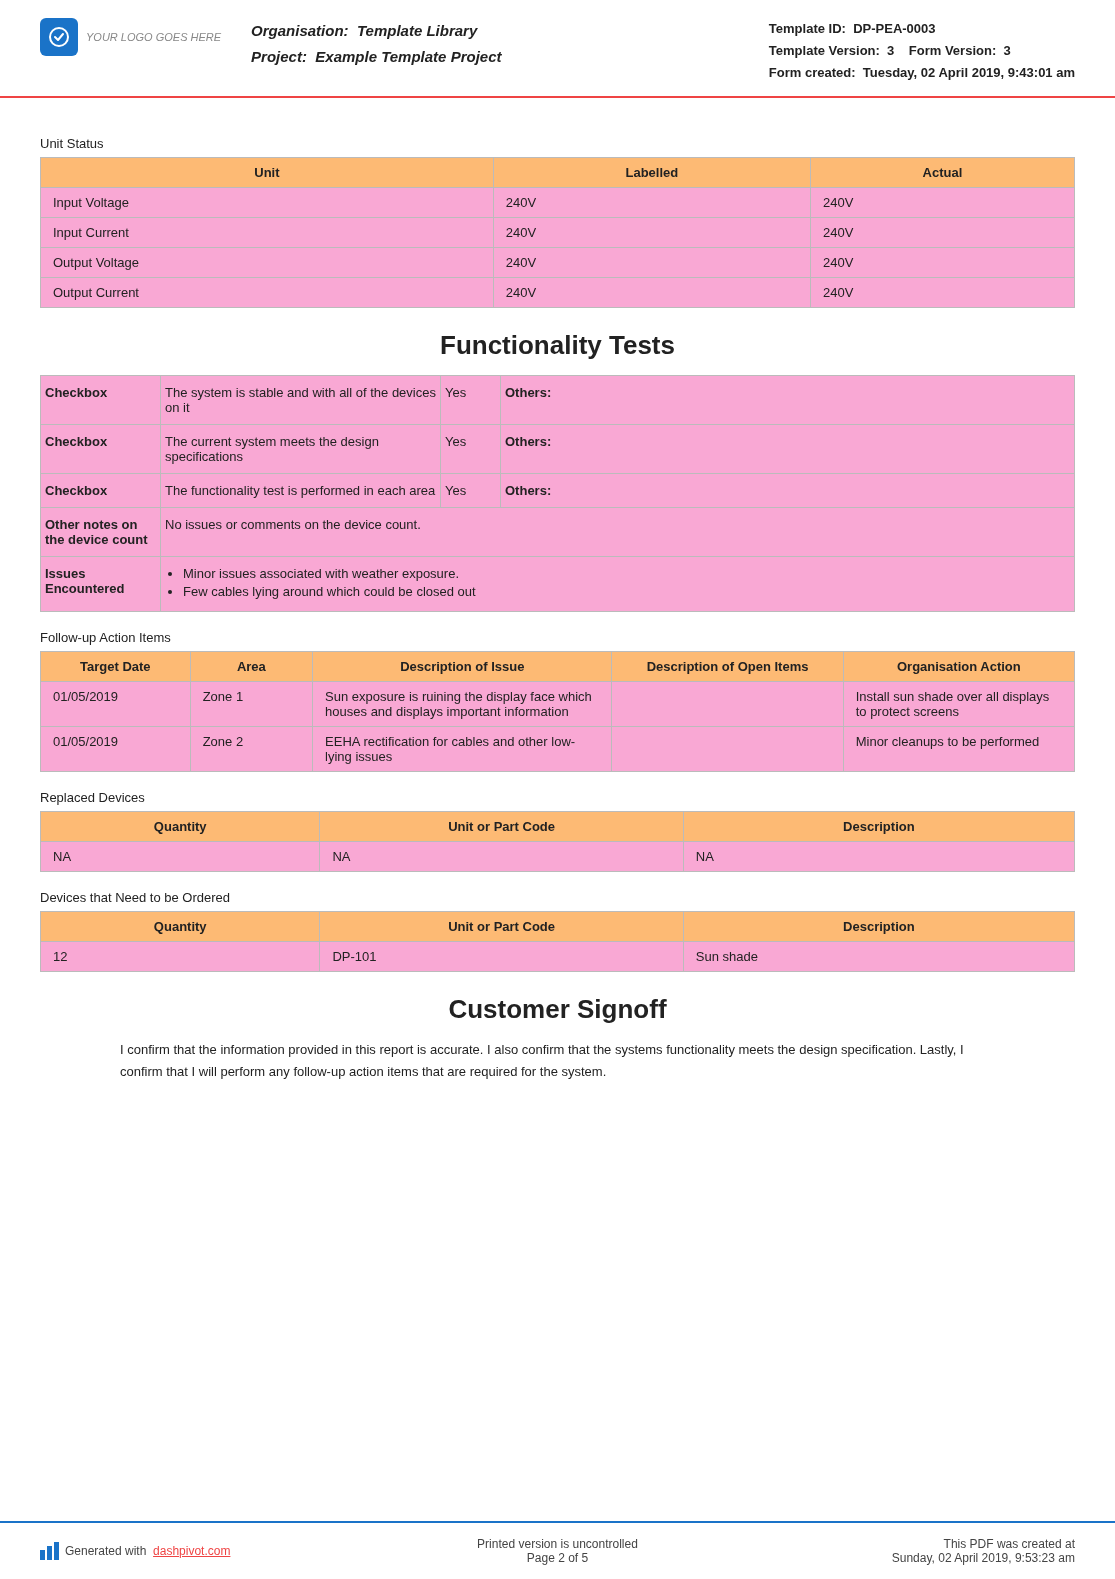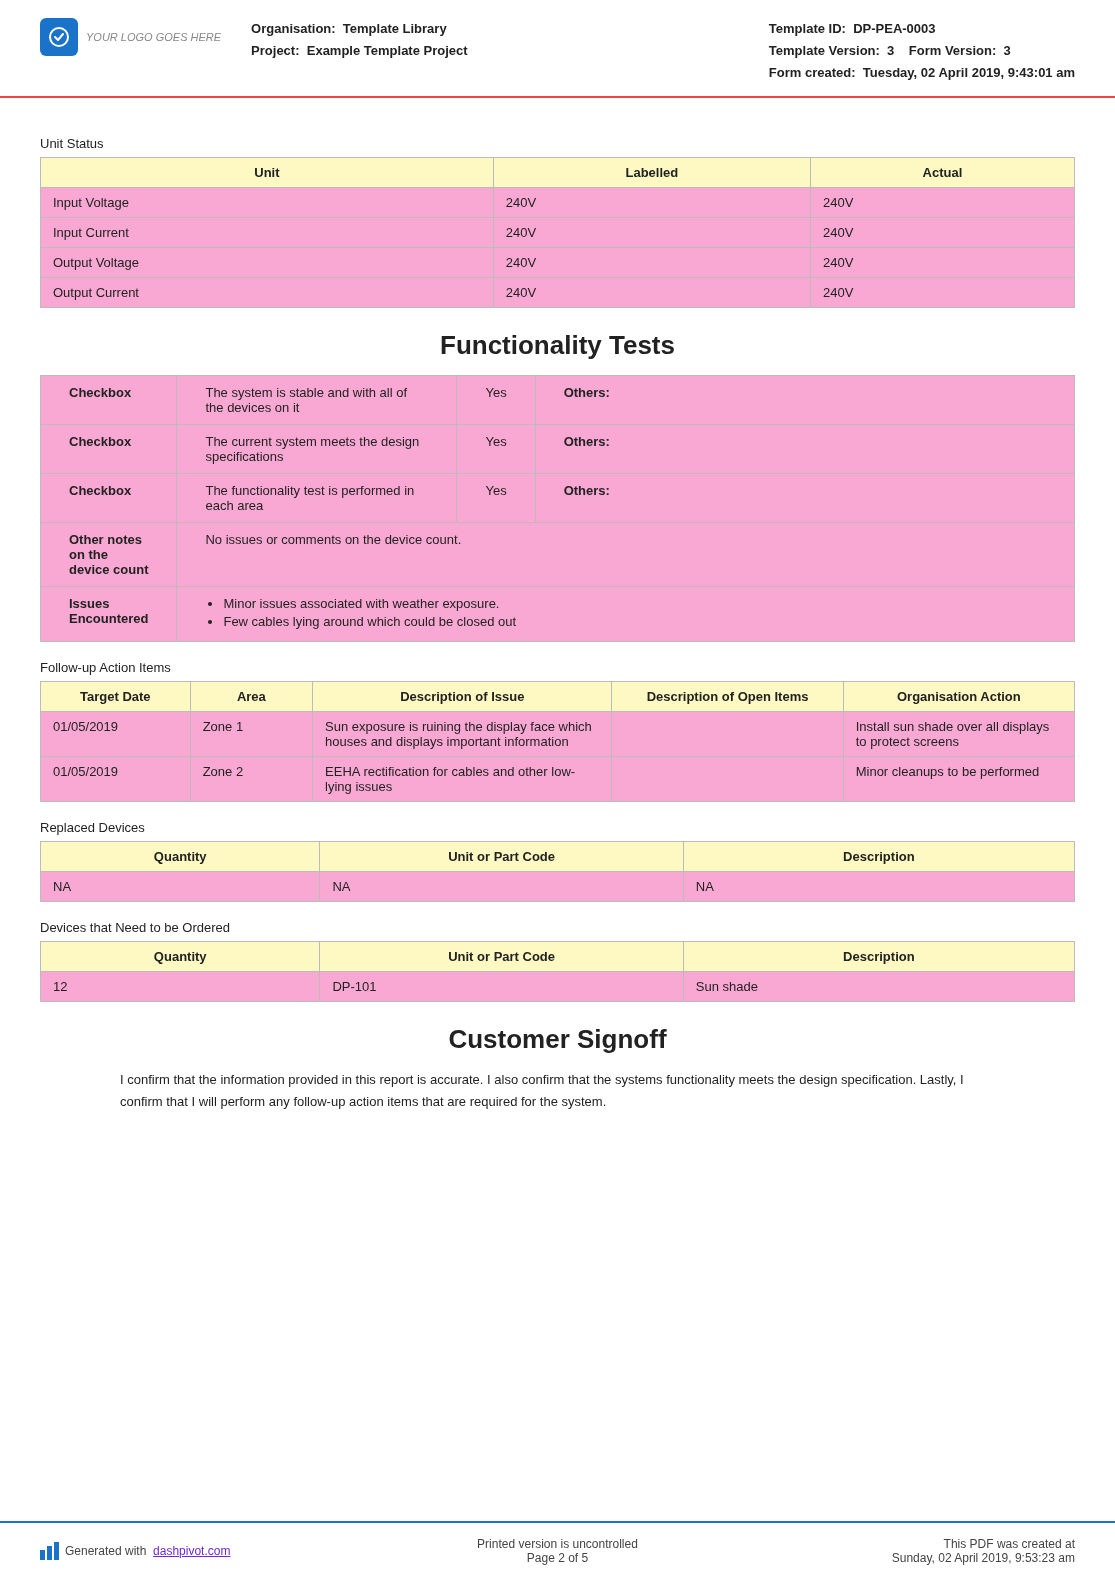--- a/index.html
+++ b/index.html
@@ -37,21 +37,21 @@
       background: #1a73c8;
       border-radius: 6px;
       display: flex;
       align-items: center;
       justify-content: center;
       margin-right: 8px;
     }
     .logo-icon svg { width: 22px; height: 22px; }
     .logo-text { font-size: 11px; color: #888; font-style: italic; }
     .header-meta { flex: 1; }
-    .header-meta .meta-left { font-size: 13px; line-height: 1.7; }
+    .header-meta .meta-left { font-size: 15px; line-height: 1.7; font-style: italic; }
     .header-meta .meta-left span { font-weight: bold; }
     .header-right { font-size: 13px; line-height: 1.7; text-align: left; min-width: 280px; }
     .header-right span { font-weight: bold; }
 
     
     .content {
       padding: 20px 40px 20px 40px;
       flex: 1;
     }
 
@@ -69,36 +69,36 @@
       border-collapse: collapse;
       margin-bottom: 16px;
     }
     th, td {
       border: 1px solid #bbb;
       padding: 7px 12px;
       font-size: 13px;
       vertical-align: top;
     }
     th {
-      background: #fef9c3;
+      background: #fdba74;
       font-weight: bold;
     }
     td { background: #f9a8d4; }
 
     
     .section-title {
       text-align: center;
       font-size: 26px;
       font-weight: bold;
       margin: 22px 0 14px 0;
     }
 
     
     .func-table td, .func-table th {
-      padding: 9px 28px;
+      padding: 9px 4px;
     }
 
     
     .issues-list { padding-left: 18px; }
     .issues-list li { margin-bottom: 3px; }
 
     
     .followup-table .col-date { width: 110px; }
     .followup-table .col-area { width: 90px; }
     .followup-table .col-issue { width: 220px; }
@@ -148,21 +148,21 @@
     .footer-logo-bars {
       display: flex;
       align-items: flex-end;
       gap: 2px;
       height: 18px;
     }
     .bar1 { width: 5px; height: 10px; background: #1a73c8; }
     .bar2 { width: 5px; height: 14px; background: #1a73c8; }
     .bar3 { width: 5px; height: 18px; background: #1a73c8; }
     .footer-logo-text { font-size: 12px; }
-    .footer-logo-text a { color: #6d28d9; text-decoration: underline; text-align: center; }
+    .footer-logo-text a { color: #ef4444; text-decoration: underline; text-align: center; }
     .footer-center { text-align: center; font-size: 12px; }
     .footer-right { text-align: right; font-size: 12px; min-width: 220px; }
   </style>
 </head>
 <body>
 
 <div class="page">
 
   <div class="header">
     <div class="logo-block">

